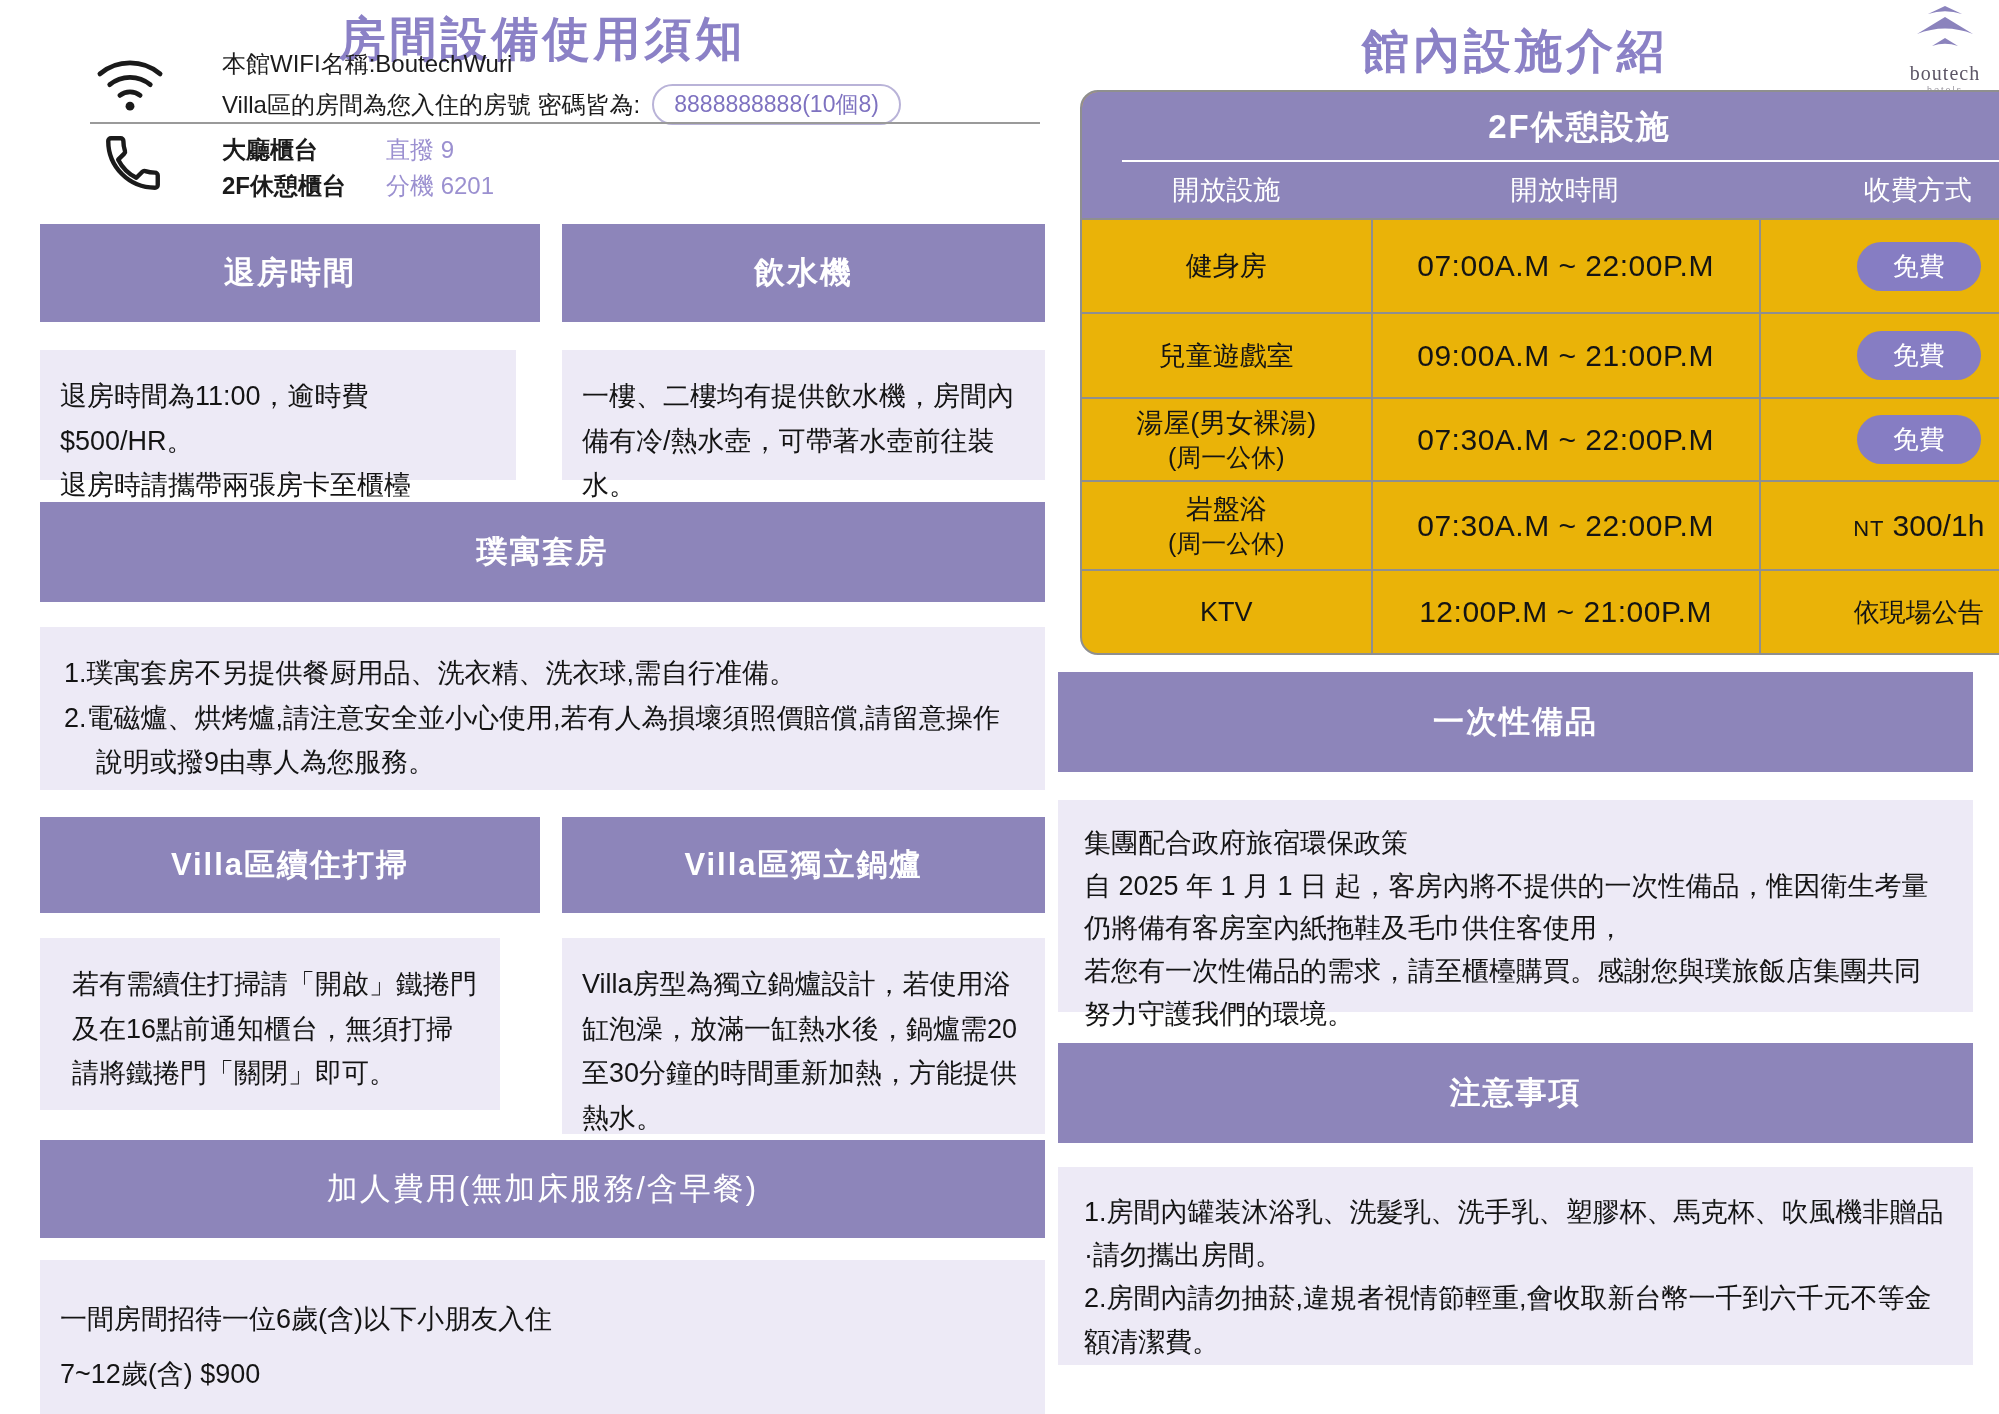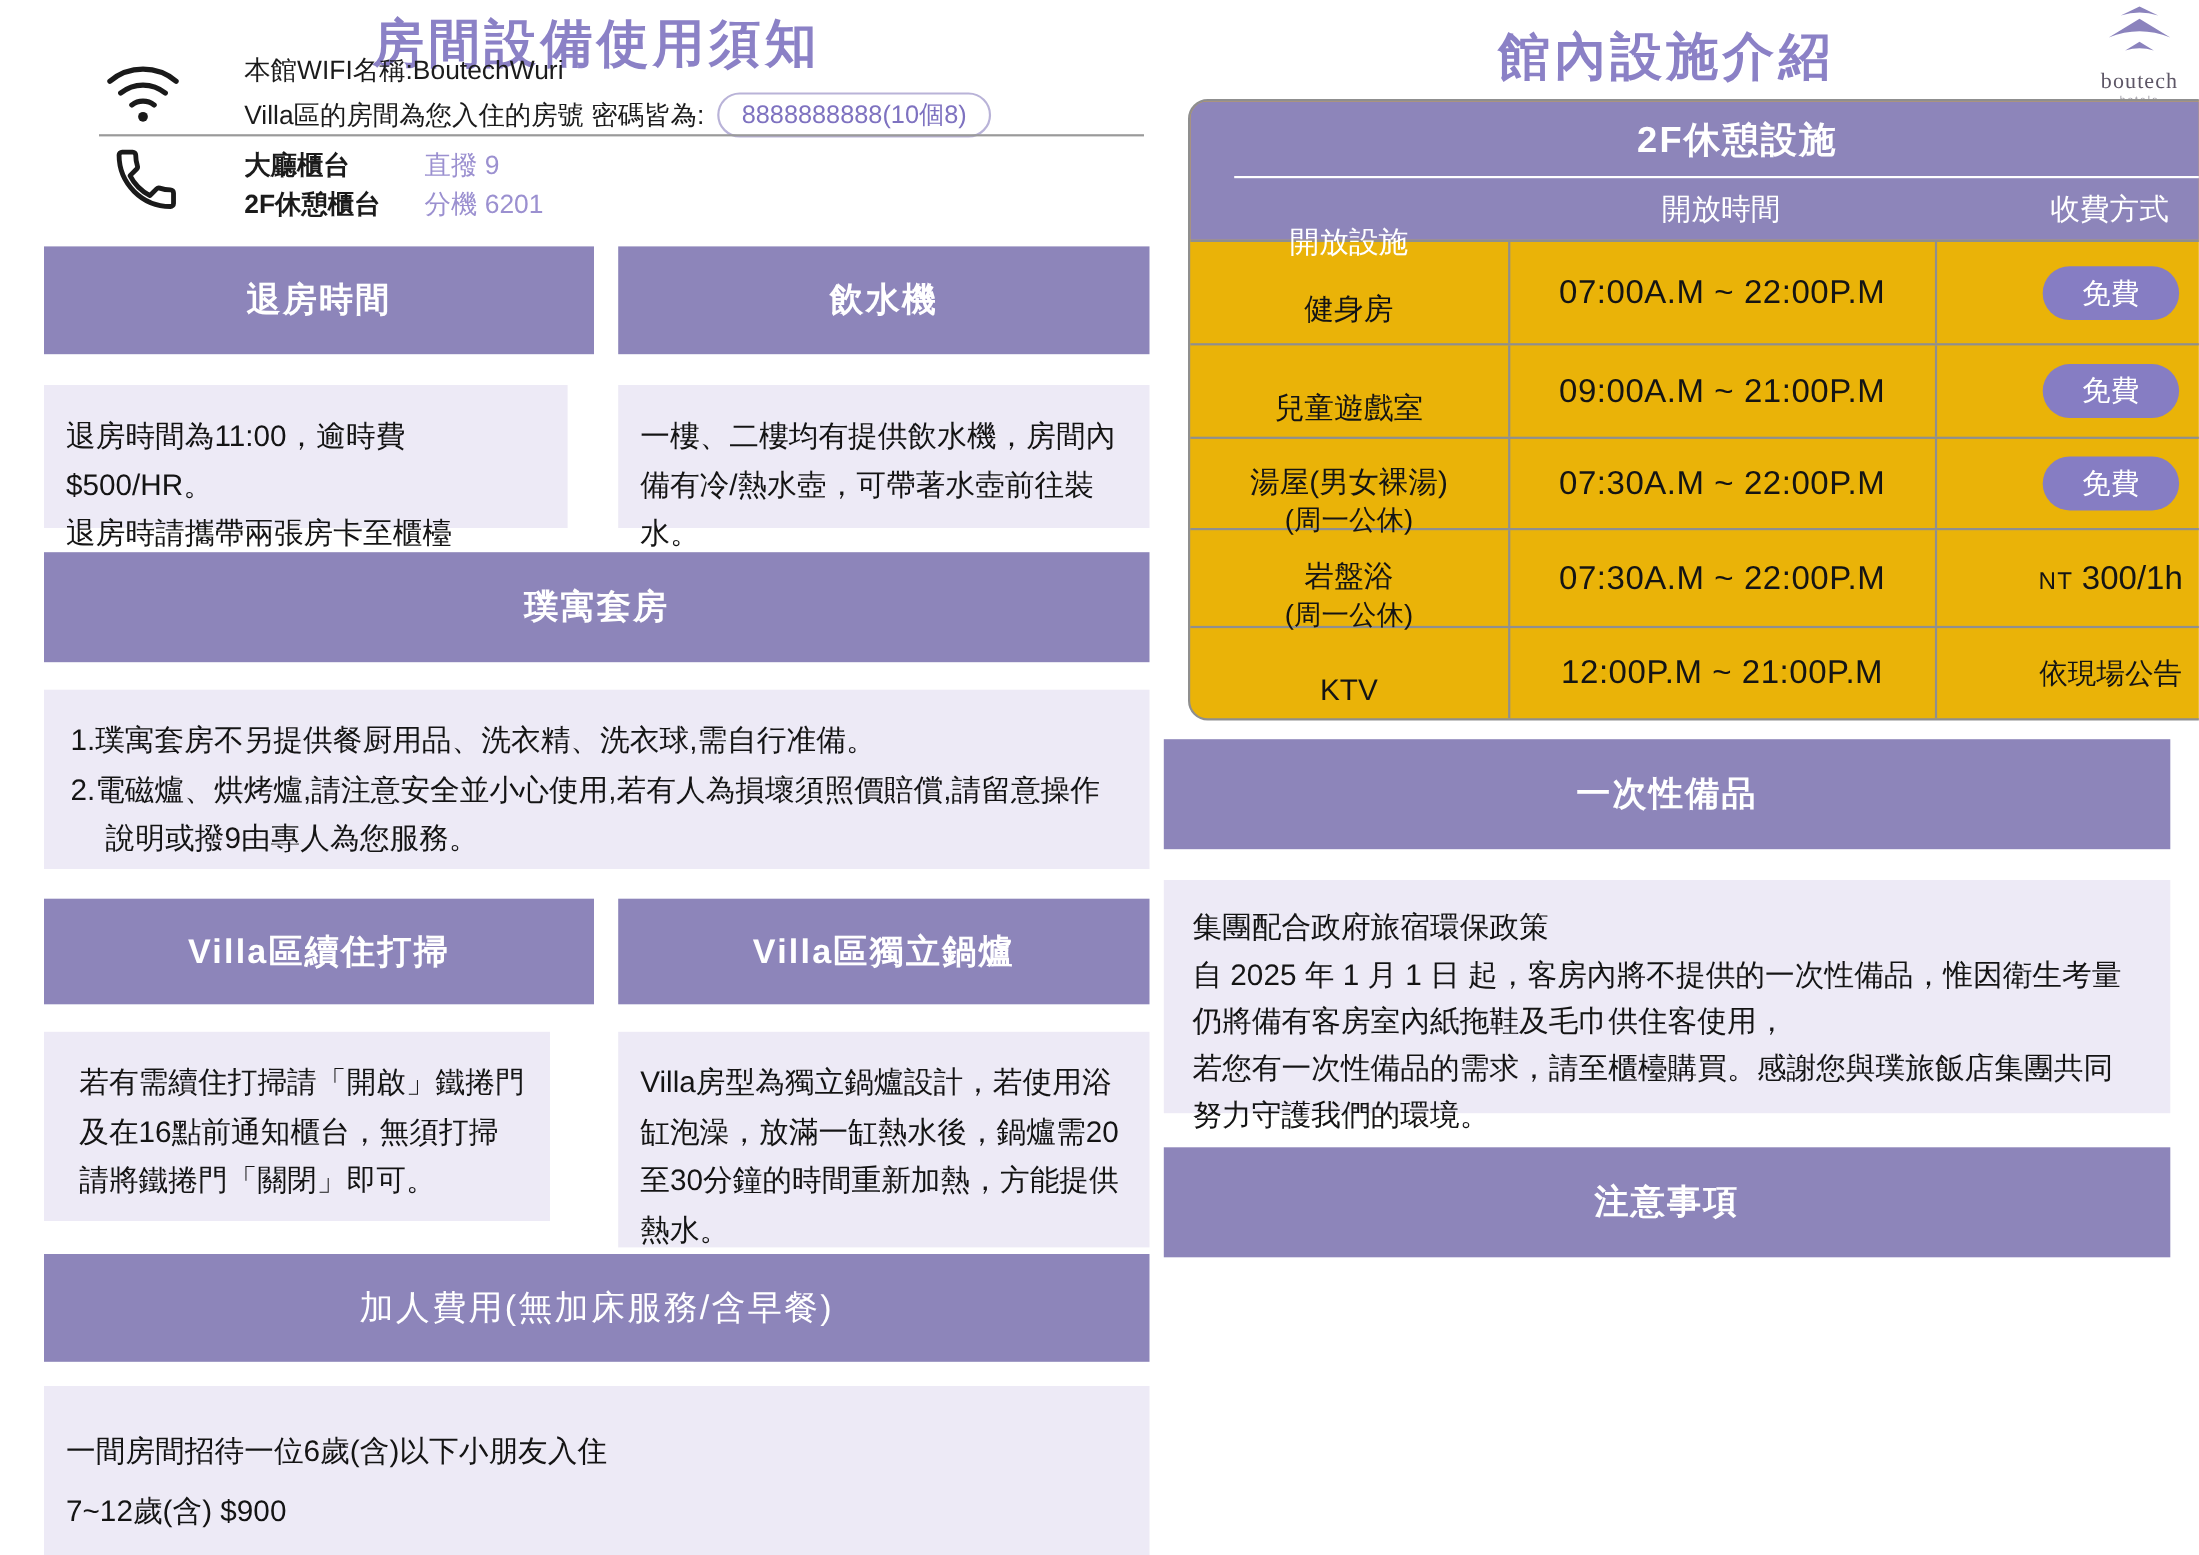--- a/index.html
+++ b/index.html
@@ -61,21 +61,21 @@
 
   
   #facility-table {
     left:1080px; top:90px; width:999px; height:565px;
     border:2px solid #8f8f8f; border-radius:18px; overflow:hidden; background:#eab308;
   }
   .tbl-head { background:#8d85ba; height:126px; }
   .tbl-title { color:#fff; font-size:33px; font-weight:700; text-align:center; padding-top:13px; letter-spacing:2px; }
   .tbl-hr { height:2px; background:#ffffff; margin:10px 40px 0 40px; }
   .tbl-headers { display:flex; color:#ffffff; font-size:27px; font-weight:500; margin-top:10px; }
-  .c1 { width:29%;margin-top:30px; } .c2 { width:39%; } .c3 { width:32%; }
+  .c1 { width:29%; } .c2 { width:39%; } .c3 { width:32%; }
   .tbl-headers div { text-align:center; }
   .tbl-row { display:flex; border-top:2px solid #8f8f8f; }
   .tbl-row:first-child { border-top:none; }
   .tbl-row .cell { display:flex; flex-direction:column; align-items:center; justify-content:center; text-align:center; }
   .tbl-row .c2, .tbl-row .c3 { border-left:2px solid #8f8f8f; }
   .r1 { height:94px; } .r2 { height:85px; } .r3 { height:83px; } .r4 { height:89px; } .r5 { height:84px; }
   .fac { font-size:27px; } .fac2 { font-size:25px; }
   .time { font-size:30px; letter-spacing:0.5px; }
   .pill {
     background:#867dc3; color:#fff; font-size:26px; border-radius:999px;
@@ -223,14 +223,18 @@
   </div>
 
   <div class="abs banner" id="banner-amenities">一次性備品</div>
   <div class="abs bodybox" id="body-amenities">
     <div>集團配合政府旅宿環保政策</div>
     <div>自 2025 年 1 月 1 日 起，客房內將不提供的一次性備品，惟因衛生考量仍將備有客房室內紙拖鞋及毛巾供住客使用，</div>
     <div>若您有一次性備品的需求，請至櫃檯購買。感謝您與璞旅飯店集團共同努力守護我們的環境。</div>
   </div>
 
   <div class="abs banner" id="banner-notes">注意事項</div>
+  <div class="abs bodybox" id="body-notes">
+    <div>1.房間內罐装沐浴乳、洗髮乳、洗手乳、塑膠杯、馬克杯、吹風機非贈品·請勿攜出房間。</div>
+    <div>2.房間內請勿抽菸,違規者視情節輕重,會收取新台幣一千到六千元不等金額清潔費。</div>
+  </div>
 
 </div>
 
 </body></html>

